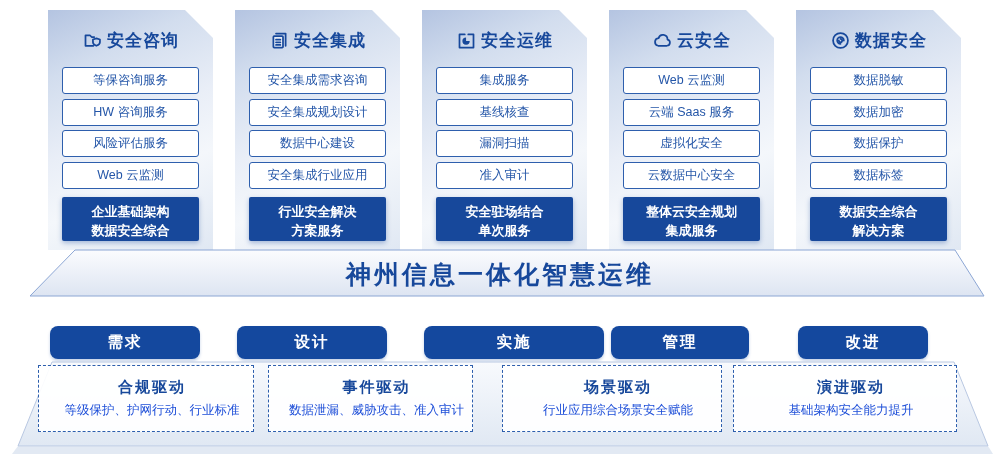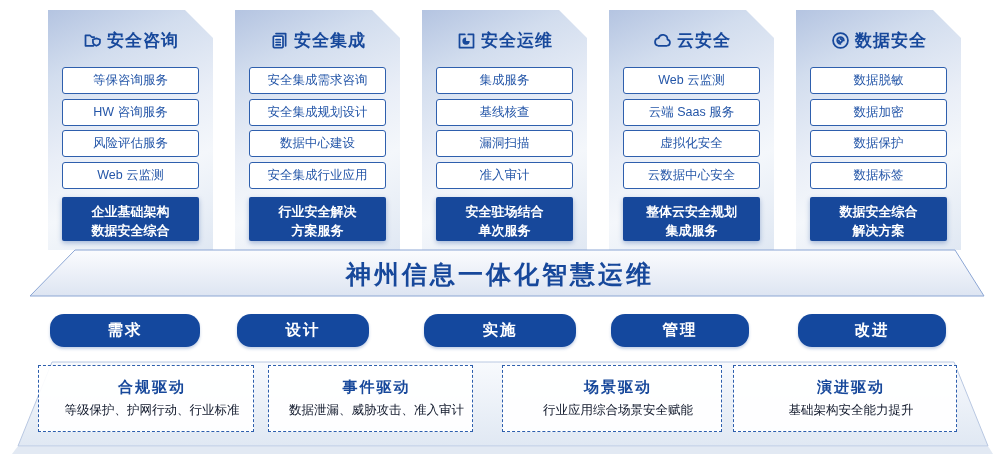--- a/index.html
+++ b/index.html
@@ -36,37 +36,37 @@
     box-shadow:0 2px 5px rgba(23,72,155,.35);
   }
   
   .band-svg{ position:absolute; left:0; top:248px; }
   .band-title{
     position:absolute; left:0; right:0; top:258px; text-align:center;
     font-size:25px; font-weight:bold; color:#17489B; letter-spacing:3px;
   }
   
   .pill{
-    position:absolute; top:314px; height:33px; border-radius:14px;
+    position:absolute; top:326px; height:33px; border-radius:8px;
     background:#14489E; color:#fff; font-weight:bold; font-size:15.5px;
     display:flex; align-items:center; justify-content:center; letter-spacing:2px;
     box-shadow:0 2px 3px rgba(20,72,158,.25);
   }
-  .p1{left:50px;width:150px}.p2{left:237px;width:132px}.p3{left:424px;width:152px}
-  .p4{left:611px;width:138px}.p5{left:798px;width:148px}
+  .p1{left:50px;width:150px}.p2{left:237px;width:150px}.p3{left:424px;width:180px}
+  .p4{left:611px;width:138px}.p5{left:798px;width:130px}
   
   .bot-svg{ position:absolute; left:0; top:356px; }
   .driver{
     position:absolute; top:365px; height:67px;
     border:1.5px dashed #2D5EAD; background:rgba(255,255,255,.93);
     display:flex; flex-direction:column; align-items:center; justify-content:center; gap:5px;padding-left:12px;
   }
   .d1{left:38px;width:216px}.d2{left:268px;width:205px}.d3{left:502px;width:220px}.d4{left:733px;width:224px}
   .driver-title{ font-size:15px; font-weight:bold; color:#17489B; letter-spacing:2px; }
-  .driver-desc{ font-size:12.5px; color:#0f172a; white-space:nowrap; }
+  .driver-desc{ font-size:12.5px; color:#1d4ed8; white-space:nowrap; }
 </style>
 </head>
 <body>
 
 <div class="canvas">
 
   <div class="col c1">
     <div class="col-header">
       <svg class="hicon" viewBox="0 0 24 24" fill="none" stroke="#17489B" stroke-width="2" stroke-linecap="round" stroke-linejoin="round">
         <path d="M13 18H4V6h5l2 2h3"></path>

